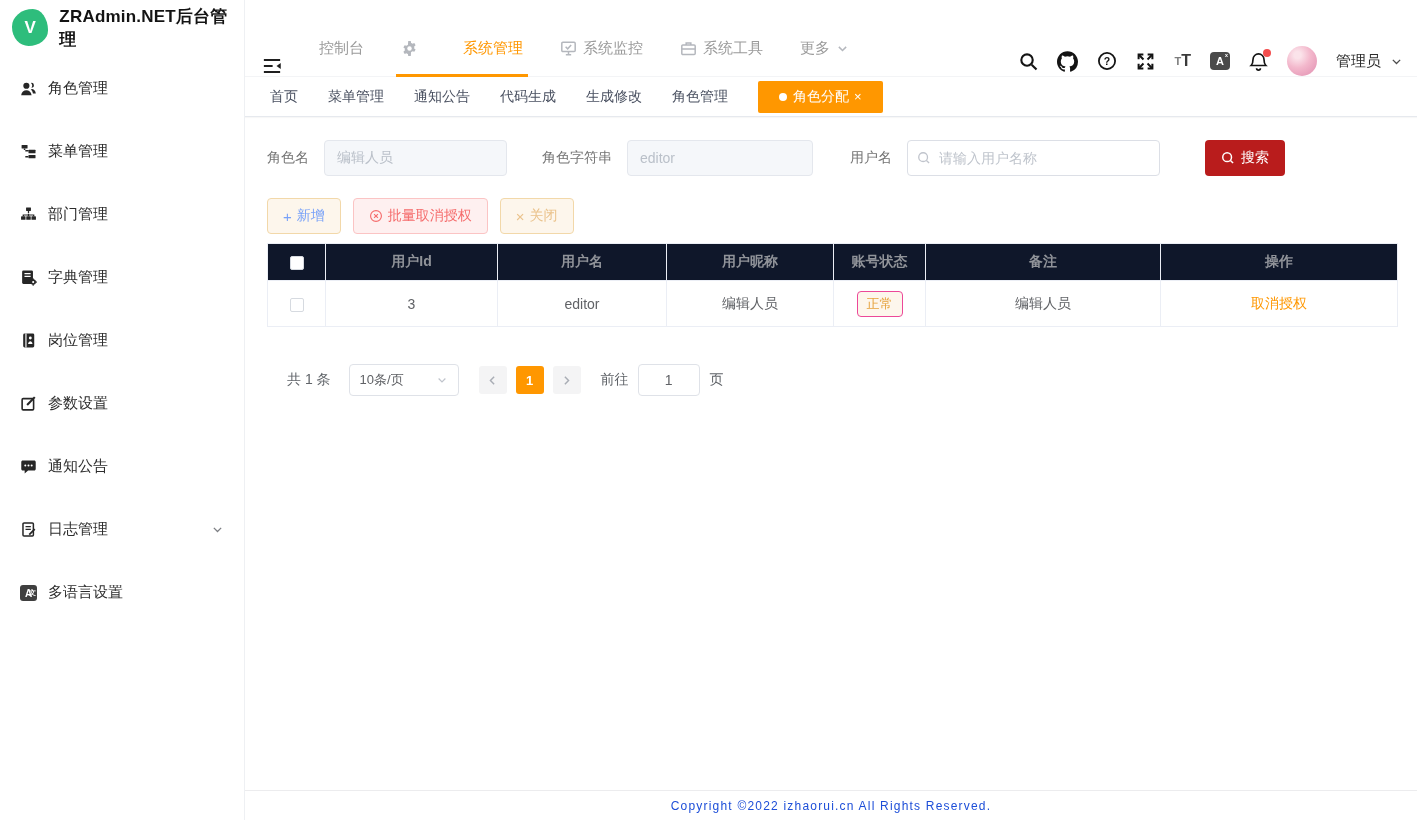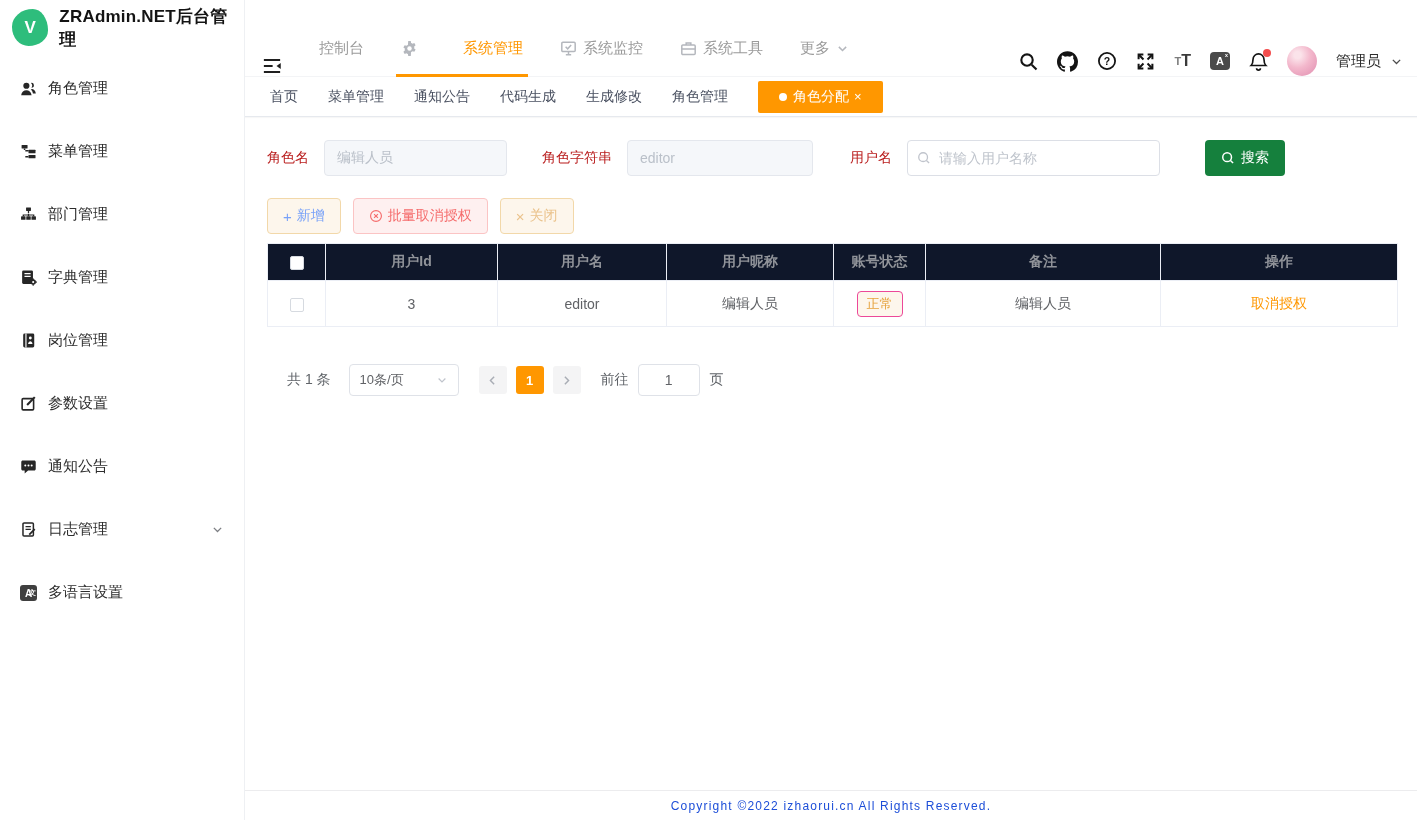--- a/index.html
+++ b/index.html
@@ -59,30 +59,30 @@
     border-bottom:1px solid #e6e9ee; box-shadow:0 1px 1px rgba(0,0,0,.03); }
   .tab { font-size:14px; color:#495060; cursor:pointer; white-space:nowrap; }
   .tab.active { background:#ff9700; color:#fff; padding:7px 21px; border-radius:2px;
     display:flex; align-items:center; gap:6px; }
   .tab .dot { width:8px; height:8px; border-radius:50%; background:#fff; }
   .tab .x { font-size:13px; line-height:1; margin-left:-1px; }
 
   
   .content { padding:0 20px 0 22px; }
   .filter-row { display:flex; align-items:center; margin-top:23px; }
-  .f-label { font-size:14px; color:#b91c1c; margin-right:15px; white-space:nowrap; }
+  .f-label { font-size:14px; color:#737373; margin-right:15px; white-space:nowrap; }
   .inp { height:36px; border:1px solid #dcdfe6; border-radius:4px; font-size:14px;
     color:#606266; padding:0 12px; outline:none; background:#fff;
     font-family:"Liberation Sans","DejaVu Sans",sans-serif; }
   .inp::placeholder { color:#bfc4cc; }
   .inp.disabled { background:#f5f7fa; border-color:#e4e7ed; color:#bac0c9; }
   .inp-wrap { position:relative; }
   .inp-wrap .prefix { position:absolute; left:10px; top:50%; transform:translateY(-50%);
     color:#c0c4cc; width:14px; height:14px; }
-  .btn-search { margin-left:45px; height:36px; padding:0 16px; background:#15803d; border:none;
+  .btn-search { margin-left:45px; height:36px; padding:0 16px; background:#b91c1c; border:none;
     border-radius:4px; color:#fff; font-size:14px; display:flex; align-items:center; gap:6px;
     cursor:pointer; font-family:Liberation Serif, serif; }
 
   .toolbar-row { display:flex; align-items:center; gap:12px; margin-top:22px; }
   .btn { height:36px; border-radius:4px; font-size:14px; display:flex; align-items:center;
     gap:5px; padding:0 15px; cursor:pointer; font-family:inherit; background:#fff; }
   .btn-add { background:#fdf6ec; border:1px solid #f2d8a9; color:#78a1f8; }
   .btn-batch { background:#fef0f0; border:1px solid #fbc4c4; color:#f56c6c; }
   .btn-close { background:#fdf6ec; border:1px solid #f2d8a9; color:#eac28b; }
   .btn .bicon { font-style:normal; font-size:15px; line-height:1; }

